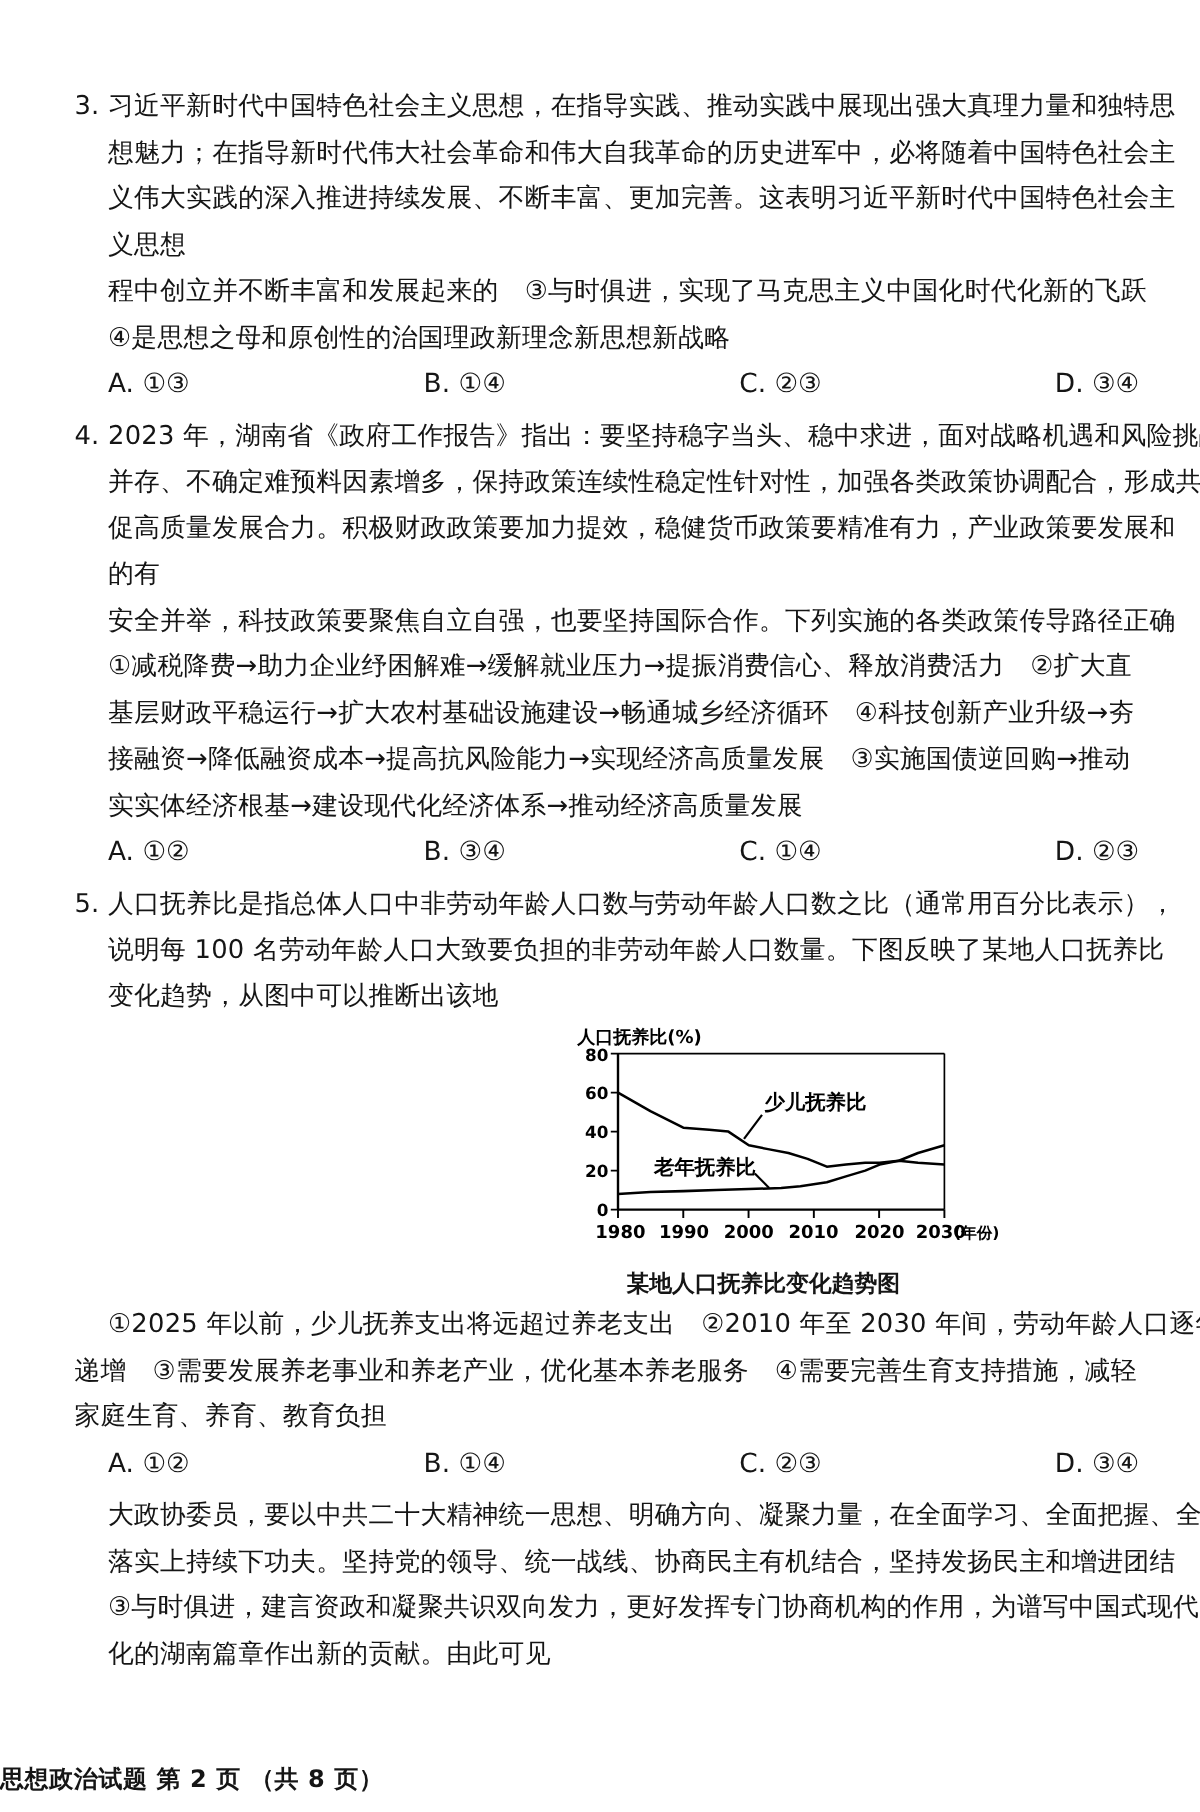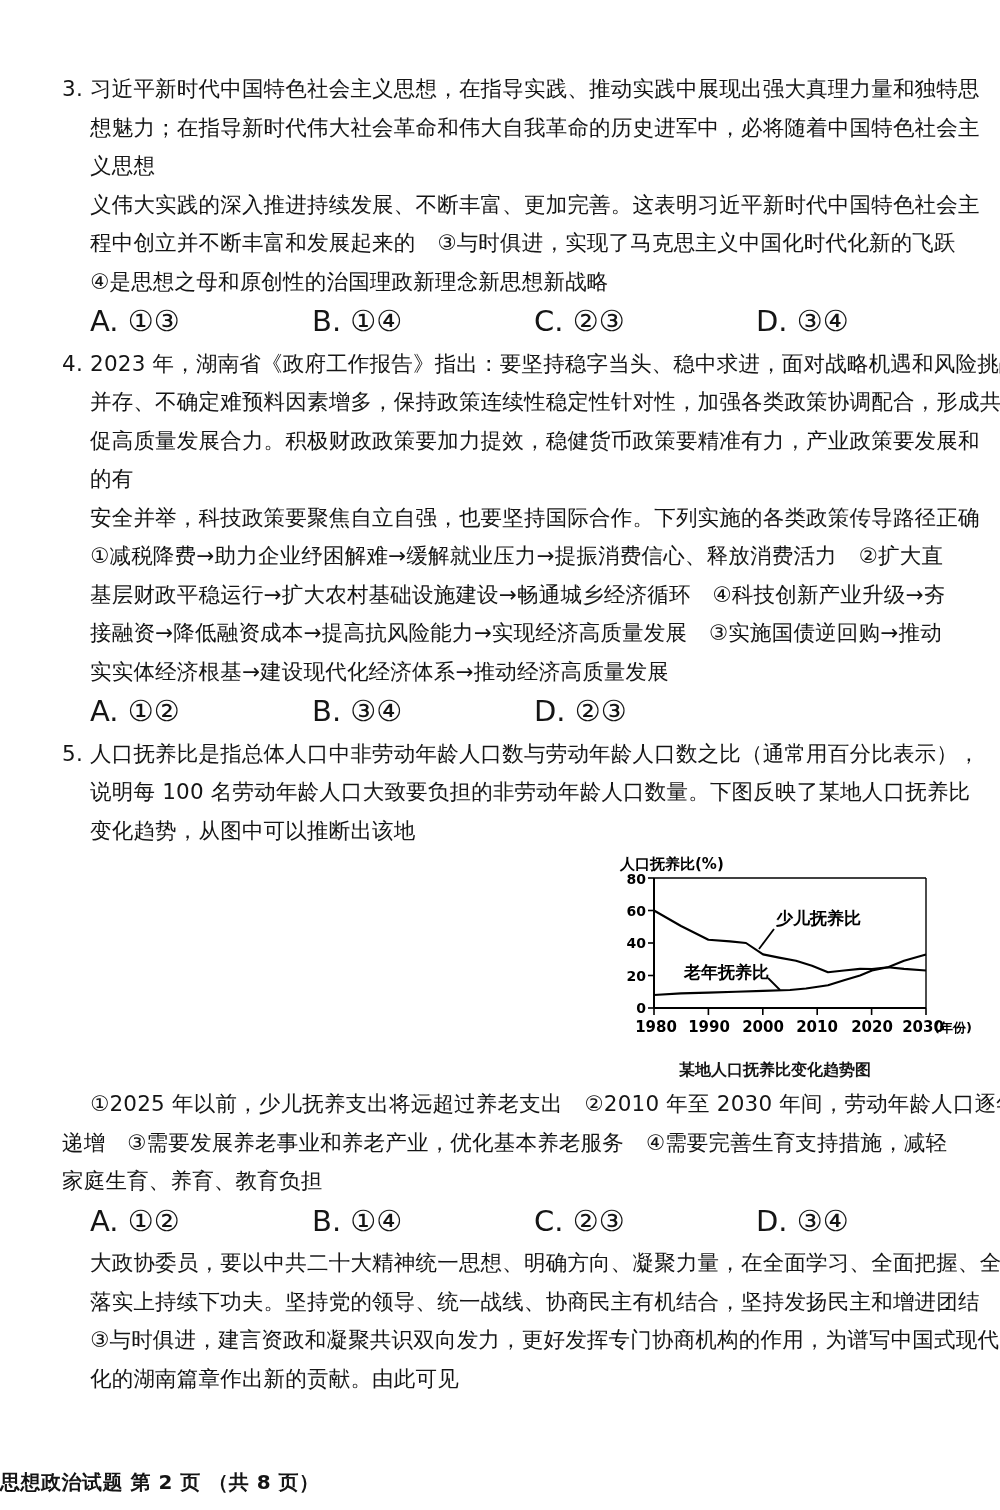--- a/index.html
+++ b/index.html
@@ -43,47 +43,48 @@
     padding-left: 28px;
   }
   .q-num {
     display: inline-block;
     min-width: 28px;
   }
 
   
   .opt-row {
     display: flex;
-    font-size: 29px;
+    font-size: 22px;
     line-height: 38.5px;
     padding-left: 28px;
     margin-top: 1px;
+    gap: 41px;
   }
   .opt-row .opt {
     width: 222px;
     flex: 0 0 222px;
     white-space: nowrap;
   }
 
   
   .chart-wrap {
     margin: 6px 0 2px 0;
     display: flex;
-    justify-content: flex-end;
+    justify-content: center;
     padding-left: 278px;
   }
   .chart-box {
     width: 360px;
   }
   .chart-svg {
     display: block;
   }
   .chart-caption {
     text-align: center;
-    font-size: 16px;
+    font-size: 19px;
     font-weight: bold;
     line-height: 26px;
     margin-top: 1px;
     padding-right: 46px;
   }
 
   
   .footer {
     position: absolute;
     left: 0;
@@ -99,22 +100,22 @@
 </style>
 </head>
 <body>
 
 <div class="page">
 
   <div class="question">
     <div class="q-body cjk">
       <span class="q-line"><span class="q-num">3.</span><span>习近平新时代中国特色社会主义思想，在指导实践、推动实践中展现出强大真理力量和独特思</span></span>
       <span class="q-line indent">想魅力；在指导新时代伟大社会革命和伟大自我革命的历史进军中，必将随着中国特色社会主</span>
+      <span class="q-line indent">义伟大实践的深入推进持续发展、不断丰富、更加完善。这表明习近平新时代中国特色社会主</span>
       <span class="q-line indent">义思想</span>
-      <span class="q-line indent">义伟大实践的深入推进持续发展、不断丰富、更加完善。这表明习近平新时代中国特色社会主</span>
       <span class="q-line indent">程中创立并不断丰富和发展起来的　③与时俱进，实现了马克思主义中国化时代化新的飞跃</span>
       <span class="q-line indent">④是思想之母和原创性的治国理政新理念新思想新战略</span>
     </div>
     <div class="opt-row cjk">
       <span class="opt">A. ①③</span>
       <span class="opt">B. ①④</span>
       <span class="opt">C. ②③</span>
       <span class="opt">D. ③④</span>
     </div>
   </div>
@@ -127,20 +128,21 @@
       <span class="q-line indent">的有</span>
       <span class="q-line indent">安全并举，科技政策要聚焦自立自强，也要坚持国际合作。下列实施的各类政策传导路径正确</span>
       <span class="q-line indent">①减税降费→助力企业纾困解难→缓解就业压力→提振消费信心、释放消费活力　②扩大直</span>
       <span class="q-line indent">基层财政平稳运行→扩大农村基础设施建设→畅通城乡经济循环　④科技创新产业升级→夯</span>
       <span class="q-line indent">接融资→降低融资成本→提高抗风险能力→实现经济高质量发展　③实施国债逆回购→推动</span>
       <span class="q-line indent">实实体经济根基→建设现代化经济体系→推动经济高质量发展</span>
     </div>
     <div class="opt-row cjk">
       <span class="opt">A. ①②</span>
       <span class="opt">B. ③④</span>
+      <span class="opt">C. ①④</span>
       <span class="opt">D. ②③</span>
     </div>
   </div>
 
   <div class="question">
     <div class="q-body cjk">
       <span class="q-line"><span class="q-num">5.</span><span>人口抚养比是指总体人口中非劳动年龄人口数与劳动年龄人口数之比（通常用百分比表示），</span></span>
       <span class="q-line indent">说明每 100 名劳动年龄人口大致要负担的非劳动年龄人口数量。下图反映了某地人口抚养比</span>
       <span class="q-line indent">变化趋势，从图中可以推断出该地</span>
     </div>

